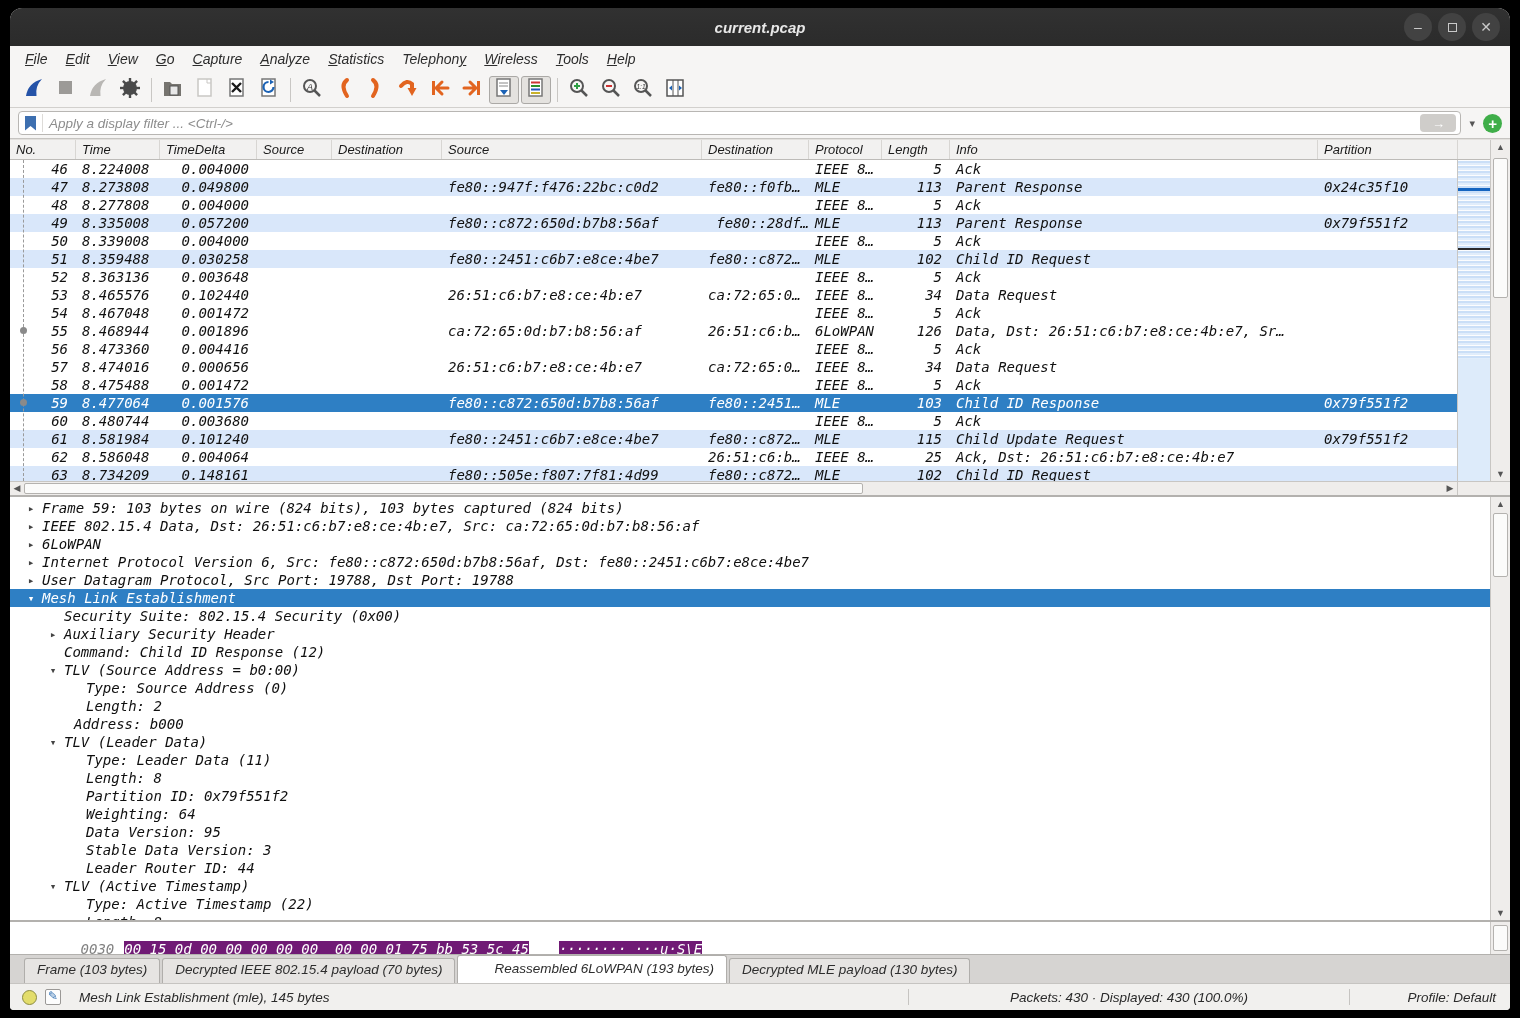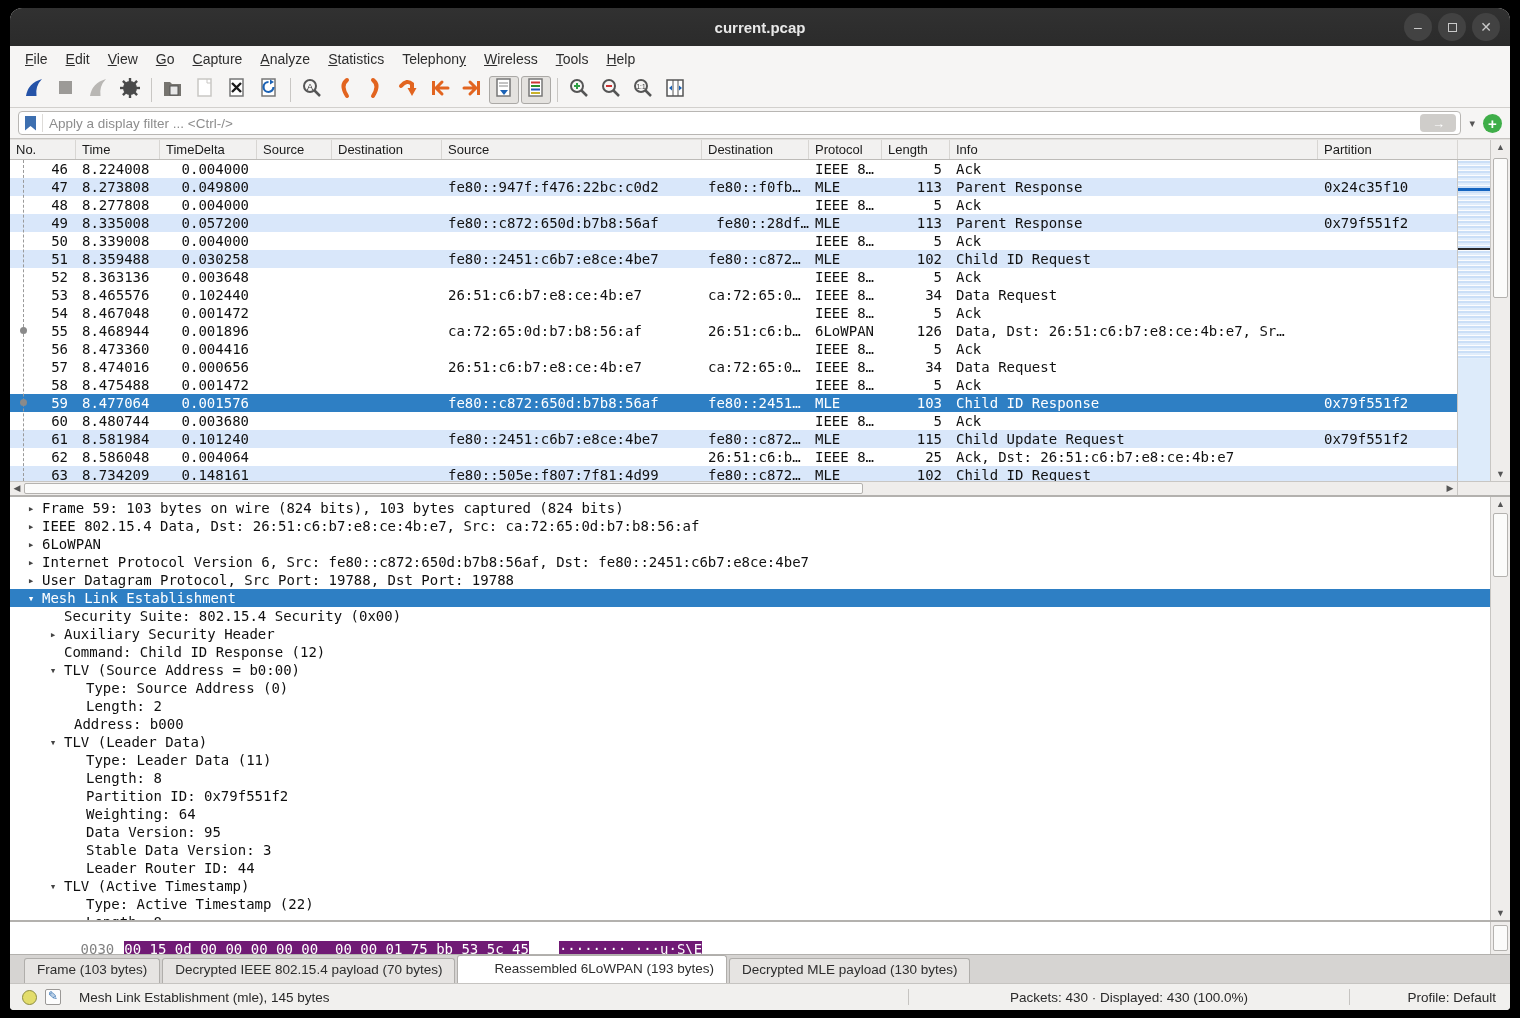--- a/index.html
+++ b/index.html
@@ -1,20 +1,20 @@
 <!DOCTYPE html>
 <html><head>
 <meta charset="utf-8">
 <style>
   html,body{margin:0;padding:0;background:#000;width:1520px;height:1018px;overflow:hidden;
     font-family:"Liberation Sans","DejaVu Sans",sans-serif;}
   *{box-sizing:border-box;}
   .mono{font-family:"DejaVu Sans Mono","Liberation Mono",monospace;}
   #window{position:absolute;left:10px;top:8px;width:1500px;height:1002px;background:#f6f5f4;
-    border-radius:12px 12px 4px 4px;overflow:hidden;display:flex;flex-direction:column;}
+    border-radius:12px 12px 4px 4px;overflow:hidden;display:flex;flex-direction:column;font-style:italic;}
   
   .titlebar{height:38px;background:linear-gradient(#313131,#2b2b2b);display:flex;align-items:center;
     justify-content:center;position:relative;flex:none;}
   .title-text{color:#e8e8e8;font-weight:bold;font-size:15px;}
   .winbtns{position:absolute;right:10px;top:5px;display:flex;gap:6px;}
   .winbtn{width:28px;height:28px;border-radius:50%;background:#424242;color:#c9c9c9;display:flex;
     align-items:center;justify-content:center;font-size:14px;line-height:1;}
   .winbtn .sq{width:9px;height:9px;border:1.5px solid #c9c9c9;display:block;}
   
   .menubar{height:26px;background:#f6f5f4;display:flex;align-items:center;padding-left:6px;flex:none;}

